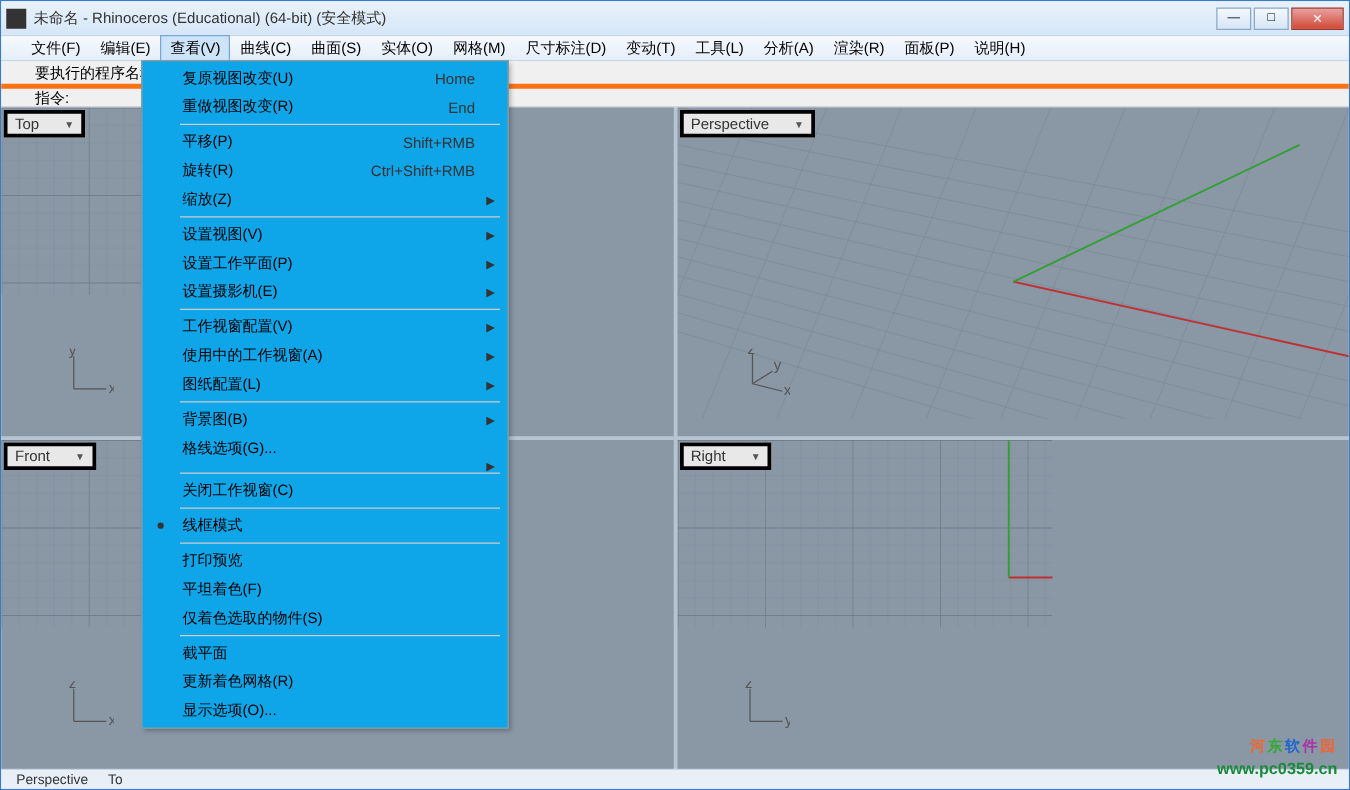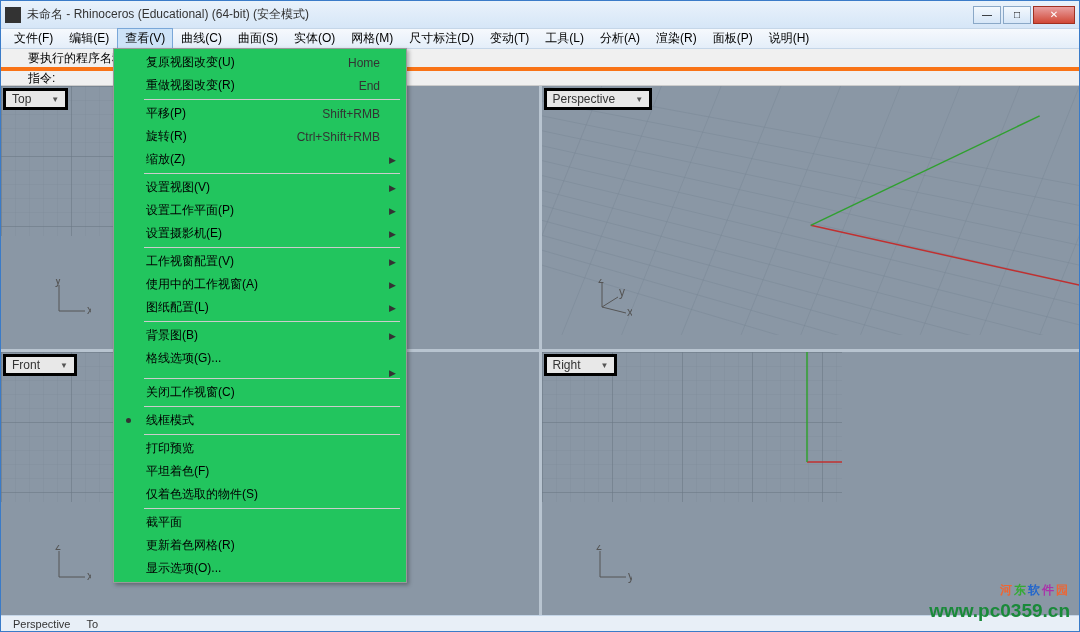--- a/index.html
+++ b/index.html
@@ -7,21 +7,21 @@
 
 .window { width: 1080px; height: 632px; border: 1px solid #3a7bc8; background: #eaf3fc; display: flex; flex-direction: column; }
 
 .titlebar { height: 28px; background: linear-gradient(#e9f2fb, #d6e6f7); display: flex; align-items: center; padding: 0 4px; border-bottom: 1px solid #c5d6e8; }
 .titlebar .icon { width: 16px; height: 16px; margin-right: 6px; background: #333; }
 .titlebar .title { flex: 1; color: #333; }
 .titlebar .win-btns { display: flex; gap: 2px; }
 .titlebar .win-btn { width: 28px; height: 18px; border: 1px solid #8aa8c7; background: linear-gradient(#f3f8fd, #d6e6f7); display: flex; align-items: center; justify-content: center; font-size: 10px; cursor: pointer; }
 .titlebar .win-btn.close { background: linear-gradient(#e9a0a0, #d14836); color: #fff; border-color: #a03020; width: 42px; }
 
-.menubar { height: 20px; background: linear-gradient(#f6f9fd, #e4eef9); display: flex; align-items: center; padding: 0 5px; border-bottom: 1px solid #c5d6e8; }
+.menubar { height: 20px; background: linear-gradient(#f6f9fd, #e4eef9); display: flex; align-items: center; padding: 0 16px; border-bottom: 1px solid #c5d6e8; }
 .menubar .menu-item { padding: 2px 8px; cursor: pointer; color: #000; }
 .menubar .menu-item.active { background: #cde3f8; border: 1px solid #7aa7d8; padding: 1px 7px; }
 
 .cmdbar { background: #f0f0f0; border-bottom: 1px solid #ccc; }
 .cmdrow { display: flex; align-items: center; height: 18px; padding: 0 4px; font-family: "SimSun", monospace; font-size: 12px; }
 .cmdrow .label { margin-right: 4px; margin-left: 23px; }
 .cmdrow .value { flex: 1; white-space: nowrap; overflow: hidden; }
 .cmdrow.input { border-top: 4px solid #f97316; }
 .cmdrow.input .field { flex: 1; height: 16px; border: none; background: transparent; font-family: inherit; font-size: 12px; }
 
@@ -30,31 +30,31 @@
 .vp-label { position: absolute; top: 2px; left: 2px; background: #e8e8e8; padding: 1px 6px; font-size: 11px; color: #333; display: flex; align-items: center; gap: 20px; border: 3px solid #000000; }
 .vp-label .arrow { font-size: 8px; color: #555; }
 
 .grid-bg { position: absolute; inset: 0; }
 
 .axis-widget { position: absolute; bottom: 30px; left: 50px; width: 40px; height: 40px; }
 
 .statusbar { height: 16px; background: #e8eff7; border-top: 1px solid #c5d6e8; display: flex; align-items: center; padding: 0 4px; }
 .statusbar .tab { padding: 0 8px; font-size: 11px; color: #333; }
 
-.dropdown { position: absolute; top: 48px; left: 113px; width: 294px; background: #22c55e; border: 1px solid #999; box-shadow: 2px 2px 4px rgba(0,0,0,0.3); z-index: 1000; padding: 2px; }
+.dropdown { position: absolute; top: 48px; left: 113px; width: 294px; background: #0ea5e9; border: 1px solid #999; box-shadow: 2px 2px 4px rgba(0,0,0,0.3); z-index: 1000; padding: 2px; }
 .dropdown .dd-item { display: flex; align-items: center; padding: 3px 24px 3px 30px; cursor: pointer; font-size: 12px; position: relative; }
 .dropdown .dd-item .label { flex: 1; }
 .dropdown .dd-item .accel { color: #333; margin-left: auto; }
 .dropdown .dd-item .sub { position: absolute; right: 8px; font-size: 9px; color: #333; }
 .dropdown .dd-sep { height: 1px; background: #ccc; margin: 2px 4px 2px 28px; }
 .dropdown .dd-item .dot { position: absolute; left: 10px; width: 5px; height: 5px; background: #333; border-radius: 50%; }
 
 .watermark { position: absolute; right: 10px; bottom: 10px; text-align: right; pointer-events: none; }
 .watermark .wm-title { font-size: 22px; font-weight: bold; letter-spacing: 2px; }
-.watermark .wm-url { font-size: 19px; color: #1a8a3a; font-weight: bold; }
+.watermark .wm-url { font-size: 13px; color: #1a8a3a; font-weight: bold; }
 .c1{color:#e63;} .c2{color:#3a3;} .c3{color:#26c;} .c4{color:#a3a;}
 </style>
 </head>
 <body>
 
 <div class="window">
   <div class="titlebar">
     <div class="icon"></div>
     <div class="title">未命名 - Rhinoceros (Educational) (64-bit) (安全模式)</div>
     <div class="win-btns">

